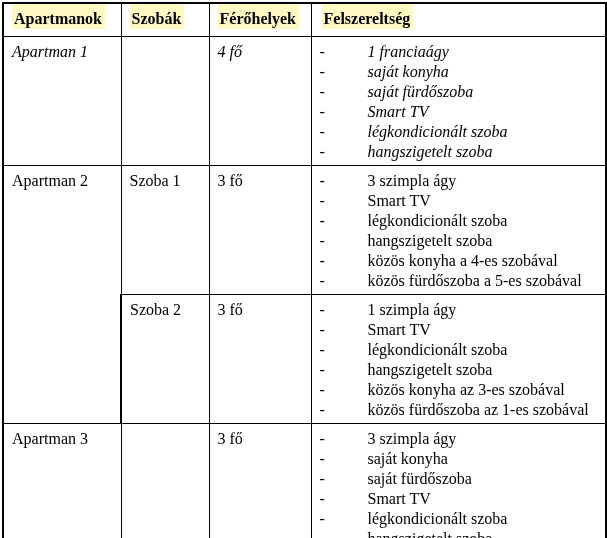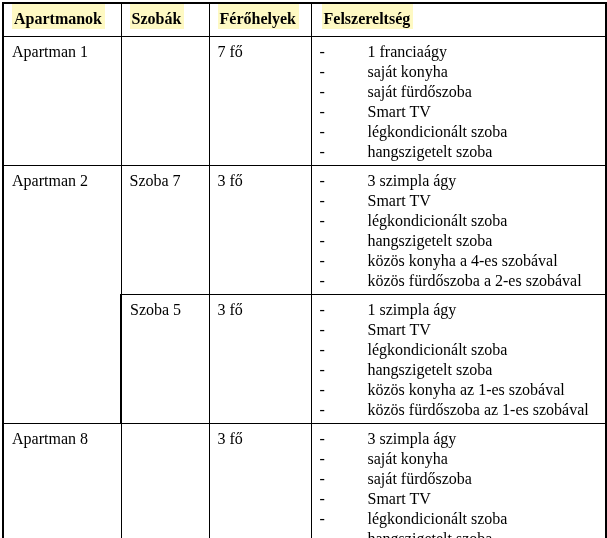--- a/index.html
+++ b/index.html
@@ -39,21 +39,21 @@
   table.apt tr > *:first-child { border-left-width: 2px; }
   table.apt tr > *:last-child { border-right-width: 2px; }
   table.apt tbody tr:last-child td { border-bottom-width: 2px; }
 
   col.c1 { width: 118px; }
   col.c2 { width: 88px; }
   col.c3 { width: 102px; }
   col.c4 { width: 295px; }
 
   tr.hdr   { height: 33px; }
-  tr.row-a1 { height: 126px; }
+  tr.row-a1 { height: 126px; font-style: italic; }
   tr.row-a2s1 { height: 127px; }
   tr.row-a2s2 { height: 125px; }
   tr.row-a3 { height: 123px; }
 
   th.hcell {
     font-weight: bold;
     padding-top: 8px;
   }
   .hl {
     background: #fef9c3;
@@ -92,21 +92,21 @@
         <th class="hcell"><span class="hl">Apartmanok</span></th>
         <th class="hcell"><span class="hl">Szobák</span></th>
         <th class="hcell"><span class="hl">Férőhelyek</span></th>
         <th class="hcell" style="padding-left:10px;"><span class="hl">Felszereltség</span></th>
       </tr>
     </thead>
     <tbody>
       <tr class="row-a1">
         <td><span>Apartman 1</span></td>
         <td><span></span></td>
-        <td><span>7 fő</span></td>
+        <td><span>4 fő</span></td>
         <td class="features">
           <div class="feat">
               <span class="dash">-</span>
               <span class="feat-text">1 franciaágy</span>
             </div>
           <div class="feat">
               <span class="dash">-</span>
               <span class="feat-text">saját konyha</span>
             </div>
           <div class="feat">
@@ -122,21 +122,21 @@
               <span class="feat-text">légkondicionált szoba</span>
             </div>
           <div class="feat">
               <span class="dash">-</span>
               <span class="feat-text">hangszigetelt szoba</span>
             </div>
         </td>
       </tr>
       <tr class="row-a2s1">
         <td rowspan="2"><span>Apartman 2</span></td>
-        <td><span>Szoba 7</span></td>
+        <td><span>Szoba 1</span></td>
         <td><span>3 fő</span></td>
         <td class="features">
           <div class="feat">
               <span class="dash">-</span>
               <span class="feat-text">3 szimpla ágy</span>
             </div>
           <div class="feat">
               <span class="dash">-</span>
               <span class="feat-text">Smart TV</span>
             </div>
@@ -147,56 +147,56 @@
           <div class="feat">
               <span class="dash">-</span>
               <span class="feat-text">hangszigetelt szoba</span>
             </div>
           <div class="feat">
               <span class="dash">-</span>
               <span class="feat-text">közös konyha a 4-es szobával</span>
             </div>
           <div class="feat">
               <span class="dash">-</span>
-              <span class="feat-text">közös fürdőszoba a 2-es szobával</span>
+              <span class="feat-text">közös fürdőszoba a 5-es szobával</span>
             </div>
         </td>
       </tr>
       <tr class="row-a2s2">
-        <td><span>Szoba 5</span></td>
+        <td><span>Szoba 2</span></td>
         <td><span>3 fő</span></td>
         <td class="features">
           <div class="feat">
               <span class="dash">-</span>
               <span class="feat-text">1 szimpla ágy</span>
             </div>
           <div class="feat">
               <span class="dash">-</span>
               <span class="feat-text">Smart TV</span>
             </div>
           <div class="feat">
               <span class="dash">-</span>
               <span class="feat-text">légkondicionált szoba</span>
             </div>
           <div class="feat">
               <span class="dash">-</span>
               <span class="feat-text">hangszigetelt szoba</span>
             </div>
           <div class="feat">
               <span class="dash">-</span>
-              <span class="feat-text">közös konyha az 1-es szobával</span>
+              <span class="feat-text">közös konyha az 3-es szobával</span>
             </div>
           <div class="feat">
               <span class="dash">-</span>
               <span class="feat-text">közös fürdőszoba az 1-es szobával</span>
             </div>
         </td>
       </tr>
       <tr class="row-a3">
-        <td><span>Apartman 8</span></td>
+        <td><span>Apartman 3</span></td>
         <td><span></span></td>
         <td><span>3 fő</span></td>
         <td class="features">
           <div class="feat">
               <span class="dash">-</span>
               <span class="feat-text">3 szimpla ágy</span>
             </div>
           <div class="feat">
               <span class="dash">-</span>
               <span class="feat-text">saját konyha</span>

